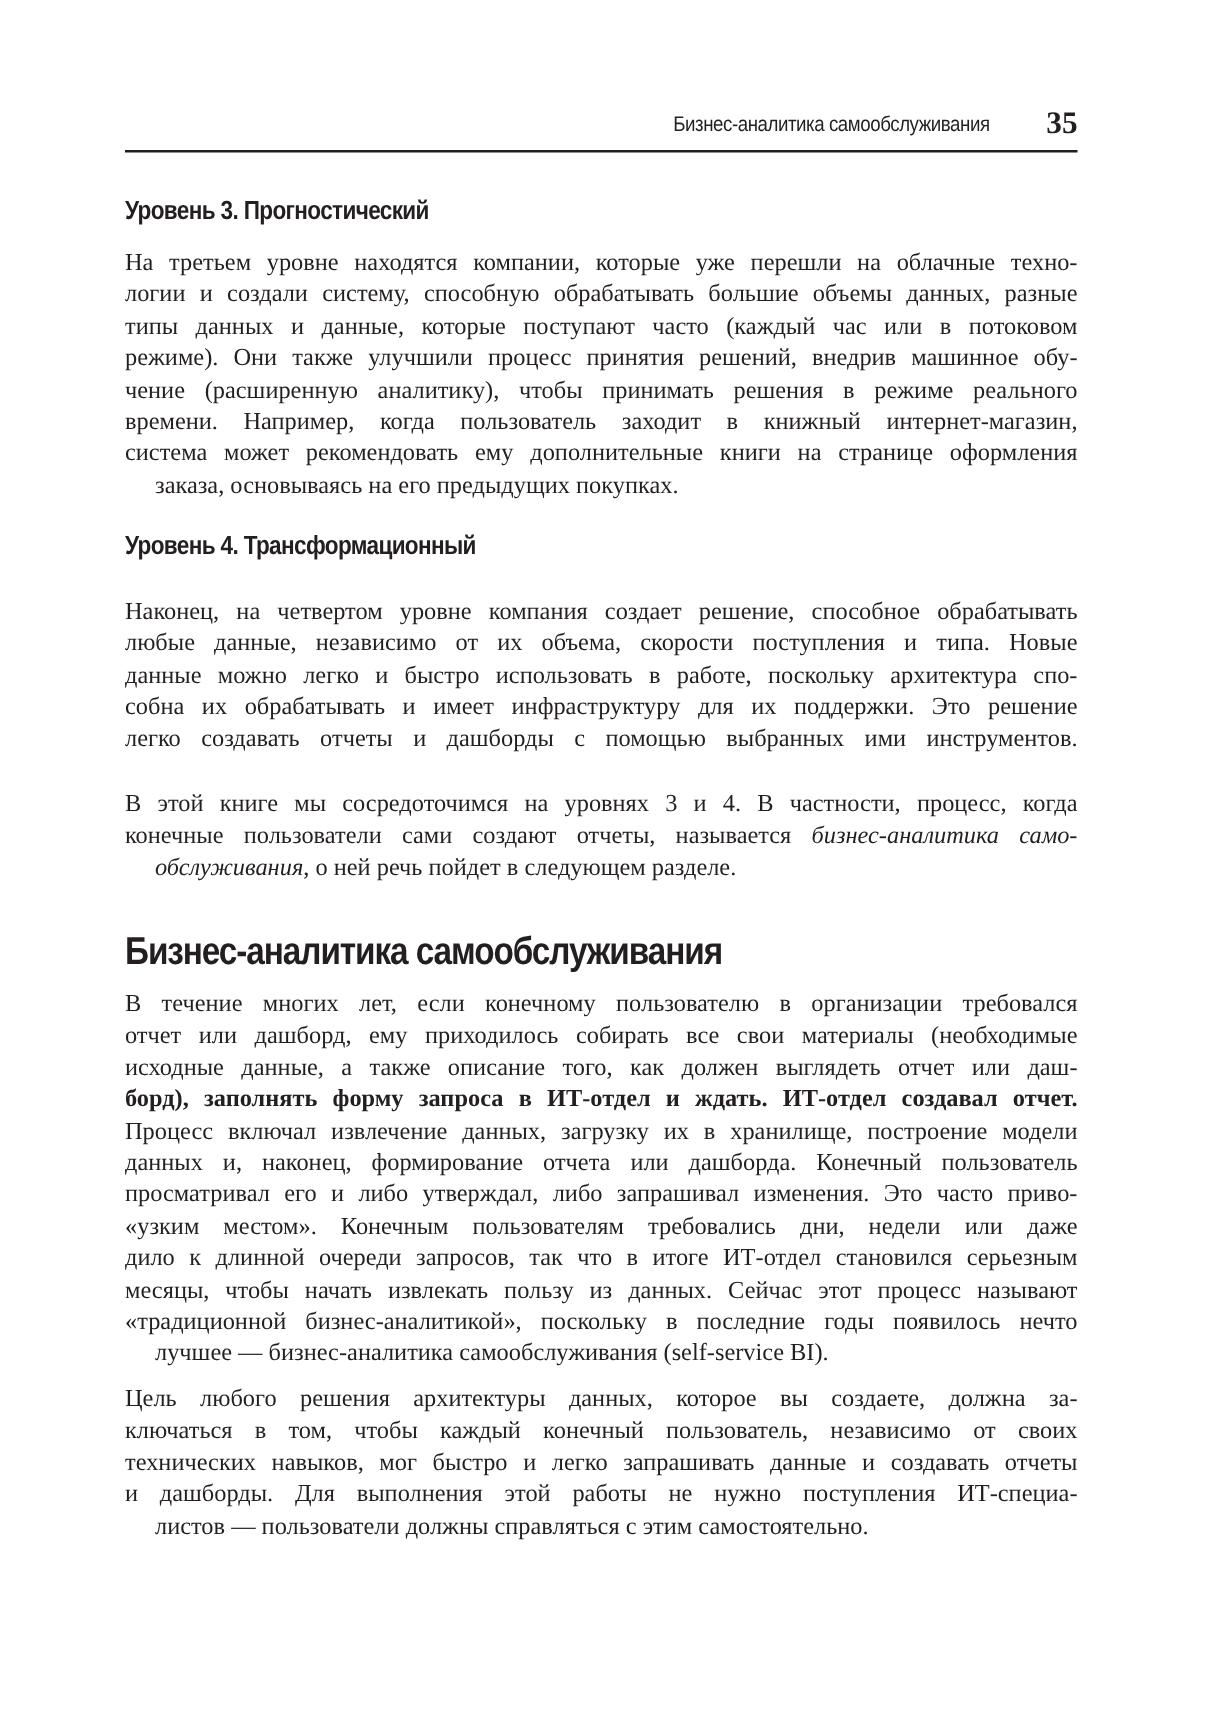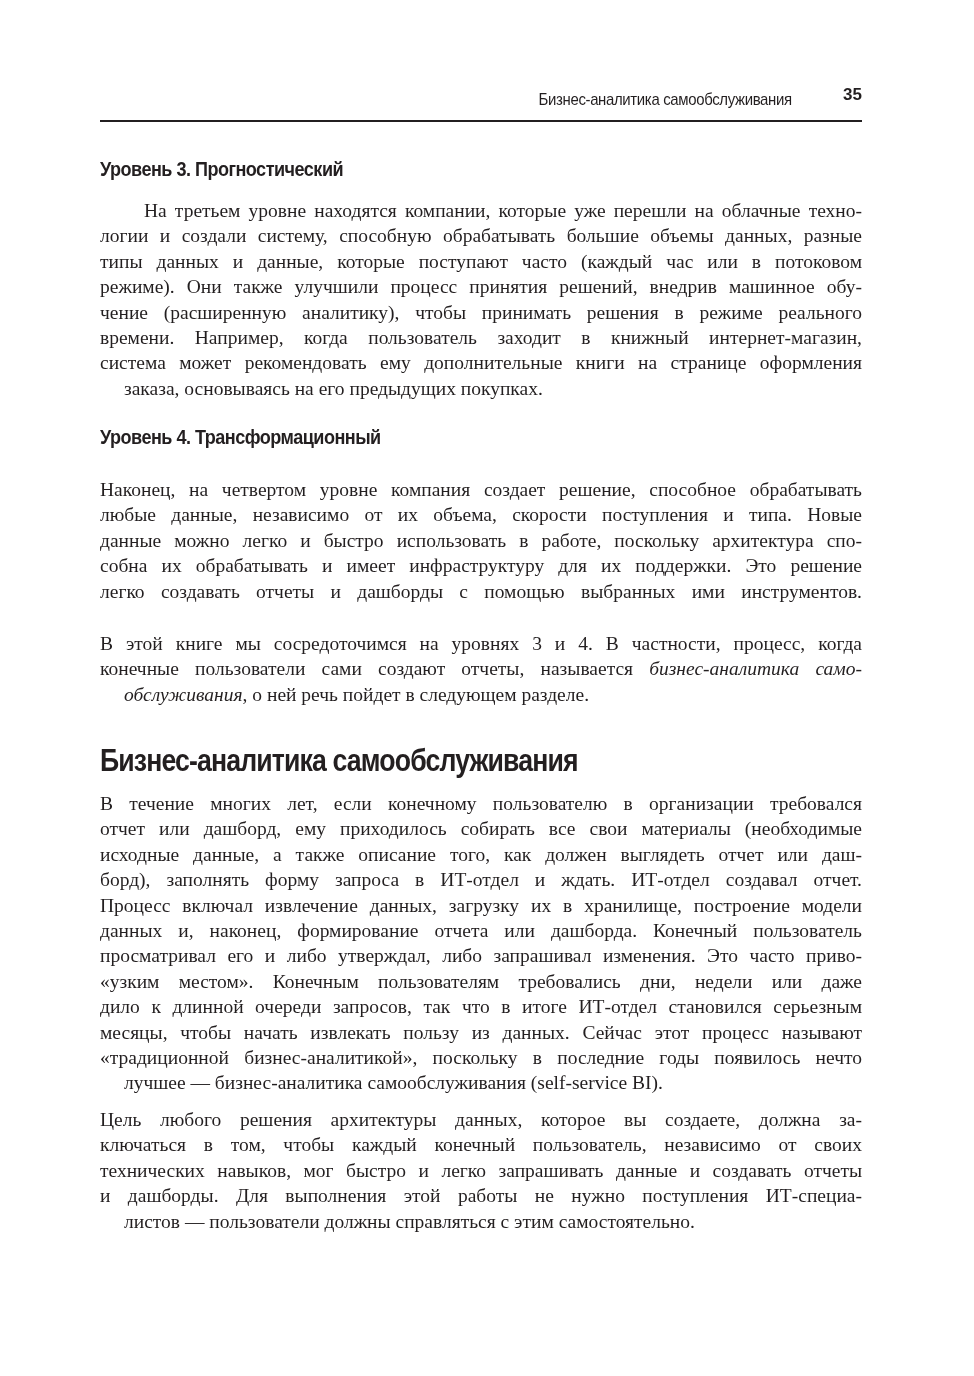--- a/index.html
+++ b/index.html
@@ -1,37 +1,37 @@
 <!DOCTYPE html>
 <html><head>
 <meta charset="utf-8">
 <style>
   html, body { margin: 0; padding: 0; background: #ffffff; }
   body { width: 974px; height: 1376px; position: relative; overflow: hidden; color: #231f20; }
   .header { position: absolute; left: 100px; top: 84px; width: 762px; height: 36px; border-bottom: 2px solid #231f20; }
   .running-title { position: absolute; right: 70px; top: 6px; font-family: "Liberation Sans", sans-serif; font-size: 17px; letter-spacing: -0.4px; transform: scaleX(0.88); transform-origin: right center; }
-  .page-num { position: absolute; right: 0; top: 1px; font-family: Liberation Sans, sans-serif; font-size: 17px; font-weight: bold; }
+  .page-num { position: absolute; right: 0; top: 1px; font-family: Liberation Serif, serif; font-size: 25px; font-weight: bold; }
   .h3 { position: absolute; left: 100px; font-family: "Liberation Sans", sans-serif; font-weight: bold; font-size: 21px; letter-spacing: -0.6px; transform: scaleX(0.86); transform-origin: left center; white-space: nowrap; }
   .h2 { position: absolute; left: 100px; font-family: "Liberation Sans", sans-serif; font-weight: bold; font-size: 31px; letter-spacing: -1px; transform: scaleX(0.86); transform-origin: left center; white-space: nowrap; }
   .para { position: absolute; left: 100px; width: 762px; font-family: "Liberation Serif", serif; font-size: 19.5px; }
   .line { display: block; height: 25.4px; line-height: 25.4px; text-align: justify; text-align-last: justify; white-space: nowrap; overflow: visible; }
   .line.last { text-align-last: left; margin-left: 24px; }
   .line i { font-style: italic; }
 </style>
 </head>
 <body>
 
 <div class="header">
   <span class="running-title">Бизнес-аналитика самообслуживания</span>
   <span class="page-num">35</span>
 </div>
 
 <div class="h3" style="top:157px;">Уровень 3. Прогностический</div>
 <div class="para" style="top:198px;">
-  <span class="line" style="white-space: nowrap; word-spacing: 0px; margin-left: 44px;">На третьем уровне находятся компании, которые уже перешли на облачные техно-</span>
+  <span class="line" style="white-space: nowrap; word-spacing: 0px;">На третьем уровне находятся компании, которые уже перешли на облачные техно-</span>
   <span class="line" style="white-space: nowrap; word-spacing: 0px;">логии и создали систему, способную обрабатывать большие объемы данных, разные</span>
   <span class="line" style="white-space: nowrap; word-spacing: 0px;">типы данных и данные, которые поступают часто (каждый час или в потоковом</span>
   <span class="line" style="white-space: nowrap; word-spacing: 0px;">режиме). Они также улучшили процесс принятия решений, внедрив машинное обу-</span>
   <span class="line" style="white-space: nowrap; word-spacing: 0px;">чение (расширенную аналитику), чтобы принимать решения в режиме реального</span>
   <span class="line" style="white-space: nowrap; word-spacing: 0px;">времени. Например, когда пользователь заходит в книжный интернет-магазин,</span>
   <span class="line" style="white-space: nowrap; word-spacing: 0px;">система может рекомендовать ему дополнительные книги на странице оформления</span>
   <span class="line last" style="white-space: nowrap;">заказа, основываясь на его предыдущих покупках.</span>
 </div>
 
 <div class="h3" style="top:425px;">Уровень 4. Трансформационный</div>
@@ -47,21 +47,21 @@
   <span class="line" style="white-space: nowrap; word-spacing: 0px;">В этой книге мы сосредоточимся на уровнях 3 и 4. В частности, процесс, когда</span>
   <span class="line" style="white-space: nowrap; word-spacing: 0px;"><span>конечные пользователи сами создают отчеты, называется </span><i>бизнес-аналитика само-</i></span>
   <span class="line last" style="white-space: nowrap;"><i>обслуживания</i><span>, о ней речь пойдет в следующем разделе.</span></span>
 </div>
 
 <div class="h2" style="top:743px;">Бизнес-аналитика самообслуживания</div>
 <div class="para" style="top:791px;">
   <span class="line" style="white-space: nowrap; word-spacing: 0px;">В течение многих лет, если конечному пользователю в организации требовался</span>
   <span class="line" style="white-space: nowrap; word-spacing: 0px;">отчет или дашборд, ему приходилось собирать все свои материалы (необходимые</span>
   <span class="line" style="white-space: nowrap; word-spacing: 0px;">исходные данные, а также описание того, как должен выглядеть отчет или даш-</span>
-  <span class="line" style="white-space: nowrap; word-spacing: 0px;">борд), заполнять форму запроса в ИТ-отдел и ждать. ИТ-отдел создавал отчет.</span>
+  <span class="line" style="white-space: nowrap; word-spacing: 0px; font-weight: bold;">борд), заполнять форму запроса в ИТ-отдел и ждать. ИТ-отдел создавал отчет.</span>
   <span class="line" style="white-space: nowrap; word-spacing: 0px;">Процесс включал извлечение данных, загрузку их в хранилище, построение модели</span>
   <span class="line" style="white-space: nowrap; word-spacing: 0px;">данных и, наконец, формирование отчета или дашборда. Конечный пользователь</span>
   <span class="line" style="white-space: nowrap; word-spacing: 0px;">просматривал его и либо утверждал, либо запрашивал изменения. Это часто приво-</span>
   <span class="line" style="white-space: nowrap; word-spacing: 0px;">«узким местом». Конечным пользователям требовались дни, недели или даже</span>
   <span class="line" style="white-space: nowrap; word-spacing: 0px;">дило к длинной очереди запросов, так что в итоге ИТ-отдел становился серьезным</span>
   <span class="line" style="white-space: nowrap; word-spacing: 0px;">месяцы, чтобы начать извлекать пользу из данных. Сейчас этот процесс называют</span>
   <span class="line" style="white-space: nowrap; word-spacing: 0px;">«традиционной бизнес-аналитикой», поскольку в последние годы появилось нечто</span>
   <span class="line last" style="white-space: nowrap;">лучшее — бизнес-аналитика самообслуживания (self-service BI).</span>
 </div>
 

